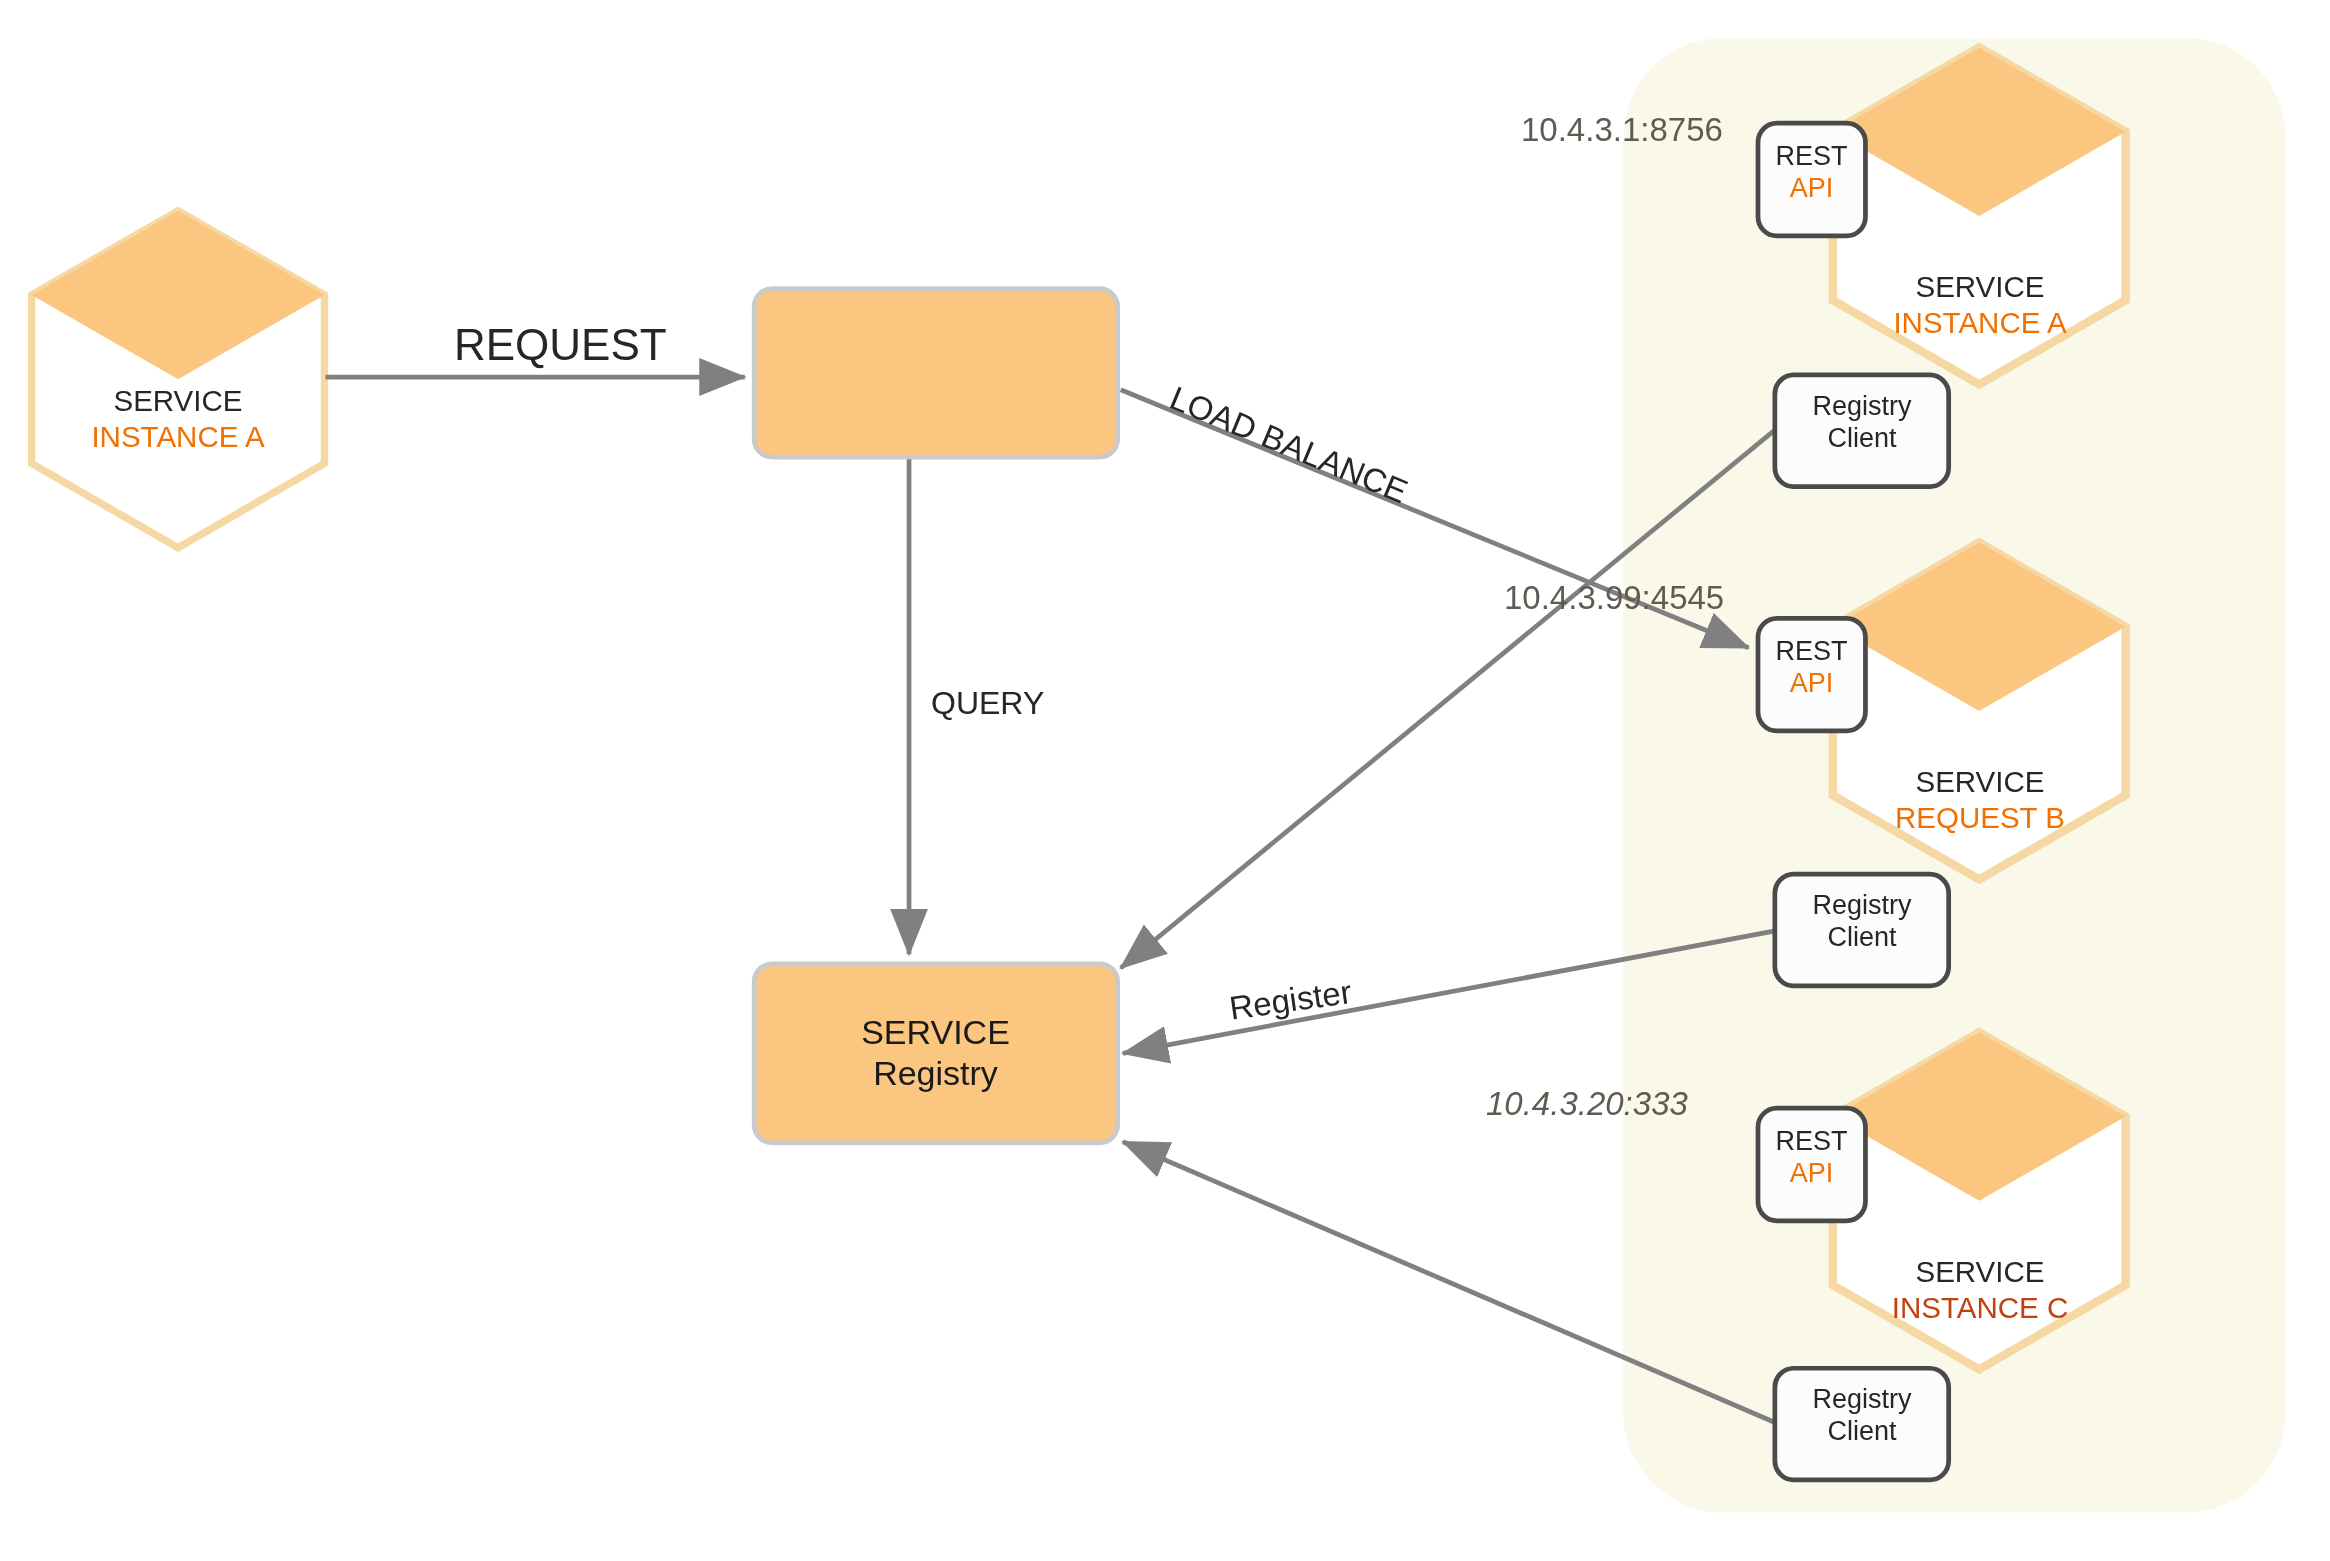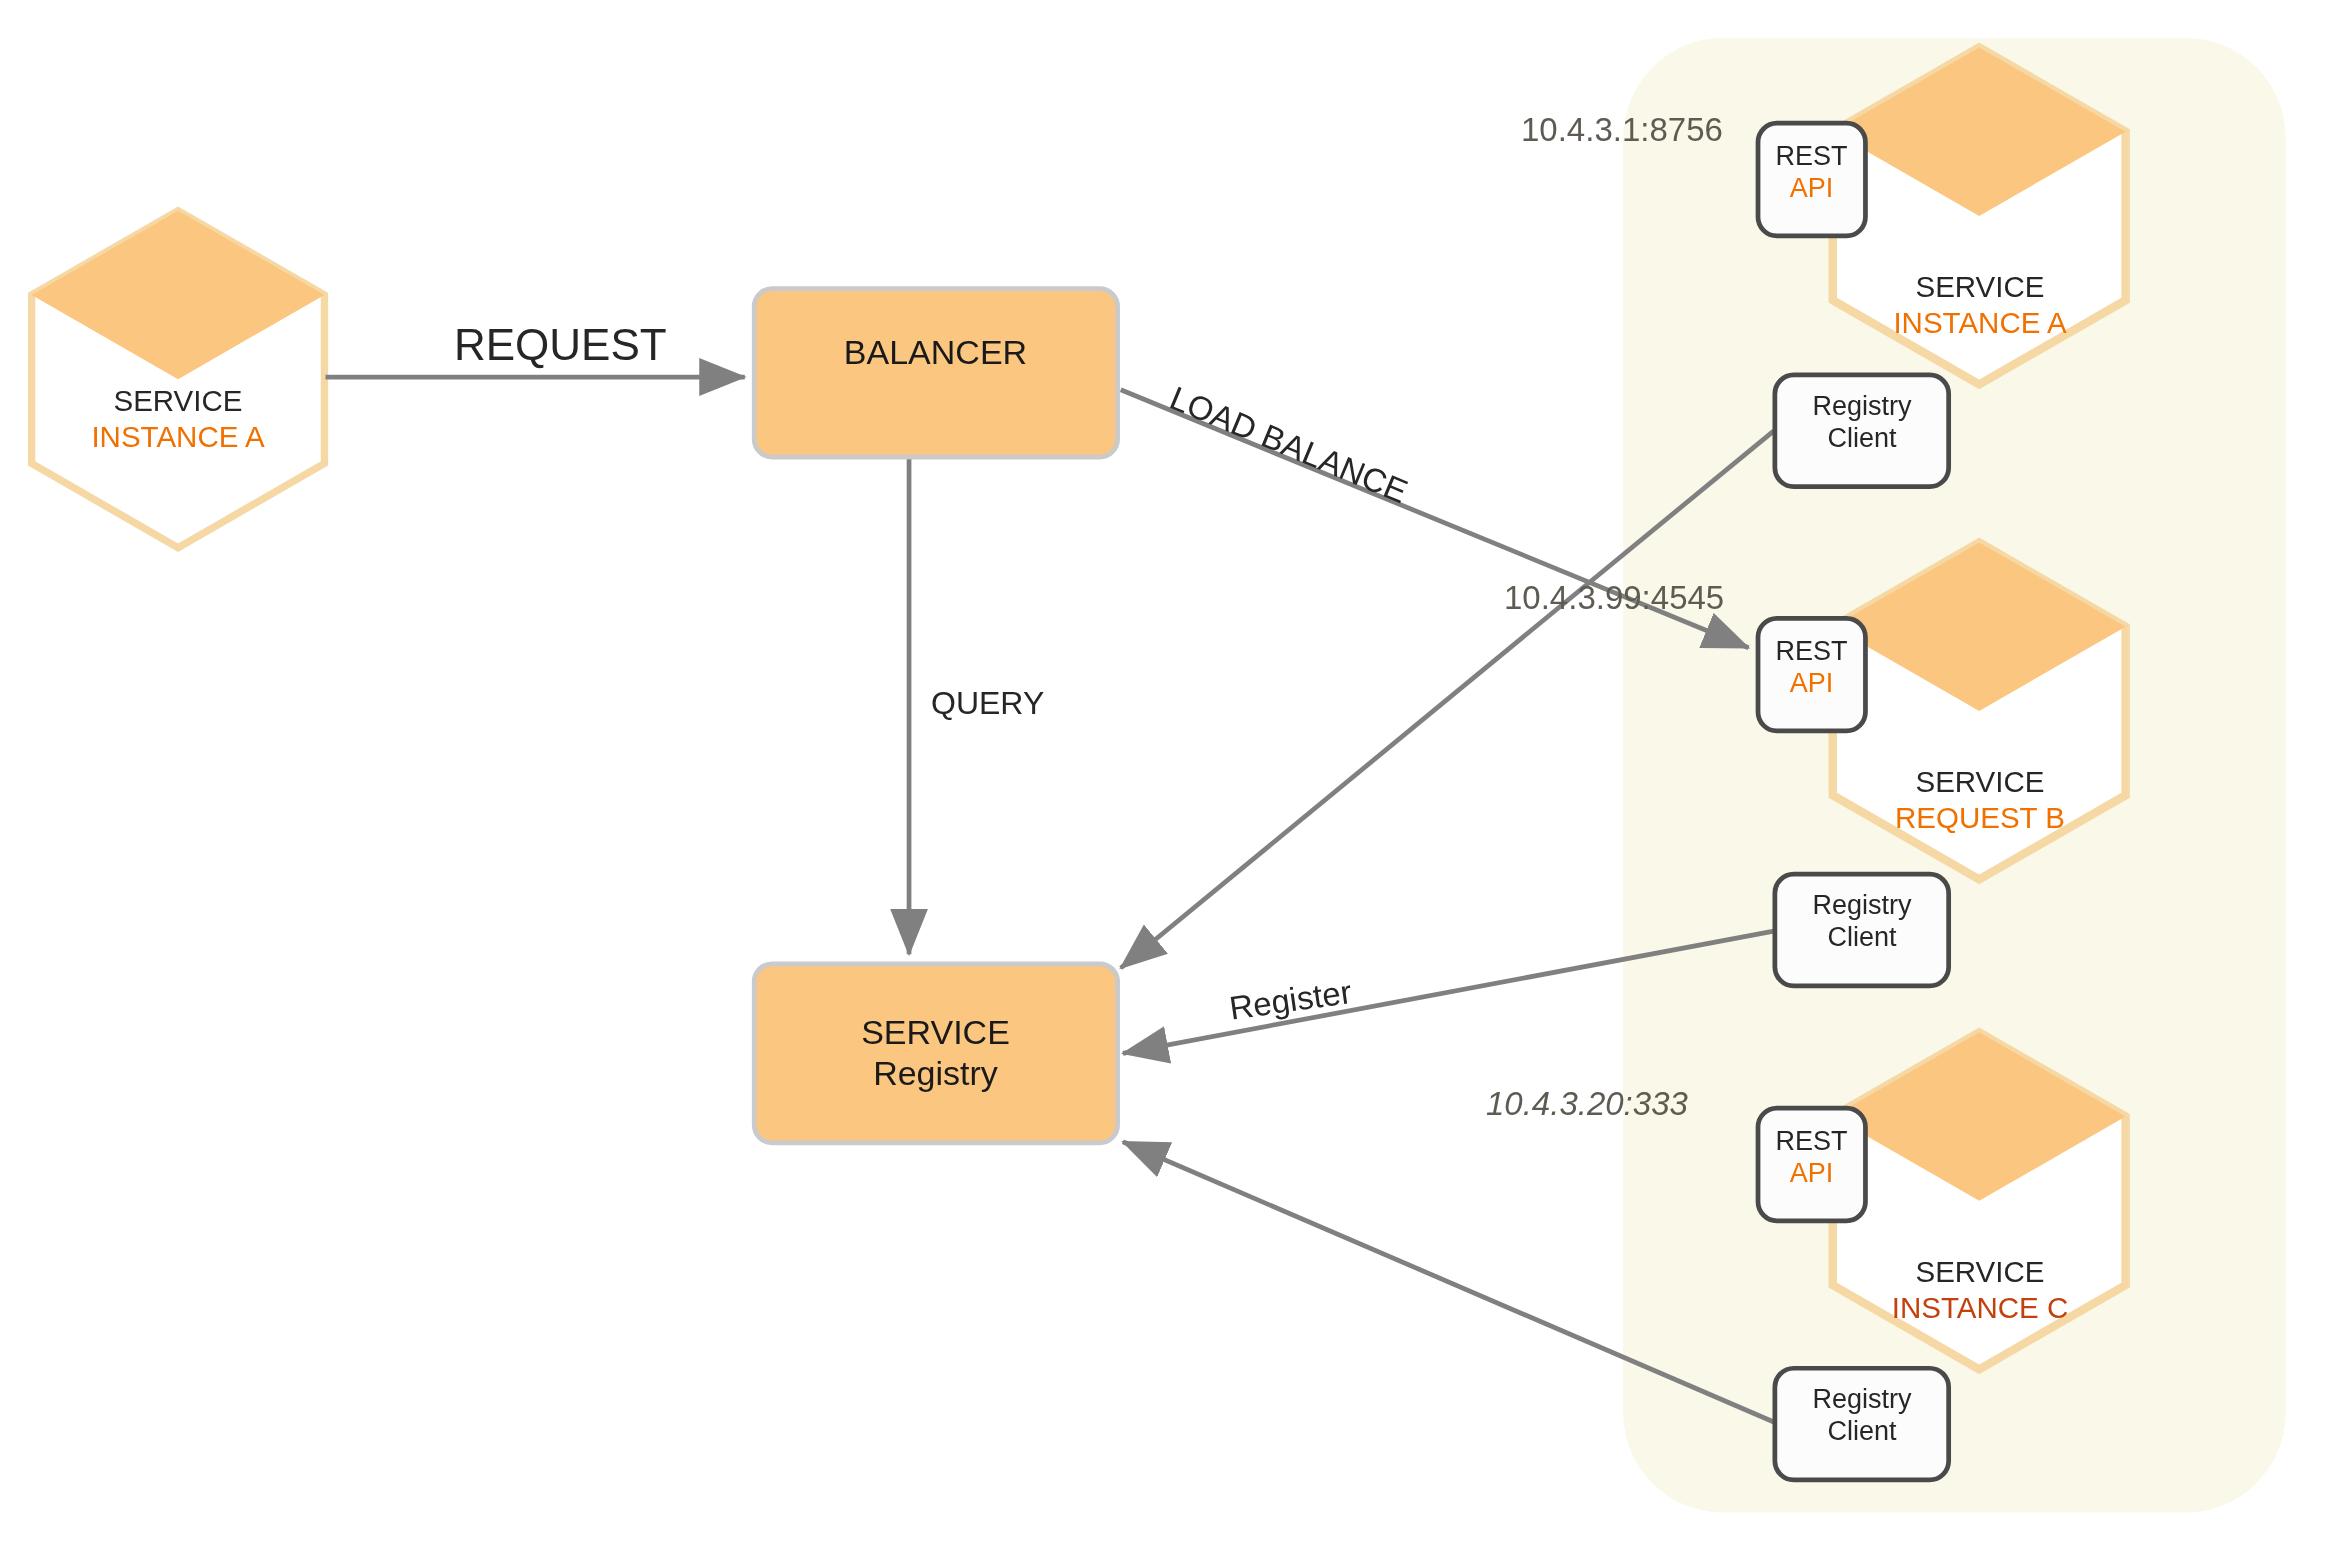--- a/index.html
+++ b/index.html
@@ -68,21 +68,20 @@
     <rect x="3370" y="1660" width="330" height="212" rx="36" ry="36" fill="#FCFCFC" stroke="#4A4A4A" stroke-width="9"></rect>
     <rect x="3370" y="2598" width="330" height="212" rx="36" ry="36" fill="#FCFCFC" stroke="#4A4A4A" stroke-width="9"></rect>
   </svg>
 
   <div class="boxtext" style="left:62px;top:383px;width:232px;line-height:1.22;font-size:29.5px;">
     <div style="color:#262626;">SERVICE</div>
     <div style="color:#F07000;">INSTANCE A</div>
   </div>
 
   <div class="boxtext" style="left:754px;top:332px;width:363px;line-height:1.22;font-size:34px;color:#1a1a1a;">
-    <div>BALANCER</div>
   </div>
 
   <div class="boxtext" style="left:754px;top:1012px;width:363px;line-height:1.22;font-size:34px;color:#1a1a1a;">
     <div>SERVICE</div>
     <div>Registry</div>
   </div>
 
   <div class="lbl" style="left:454px;top:320px;font-size:44px;">REQUEST</div>
 
   <div class="lbl" style="left:1179px;top:379px;font-size:33px;transform:rotate(22.5deg);transform-origin:left top;">LOAD BALANCE</div>

